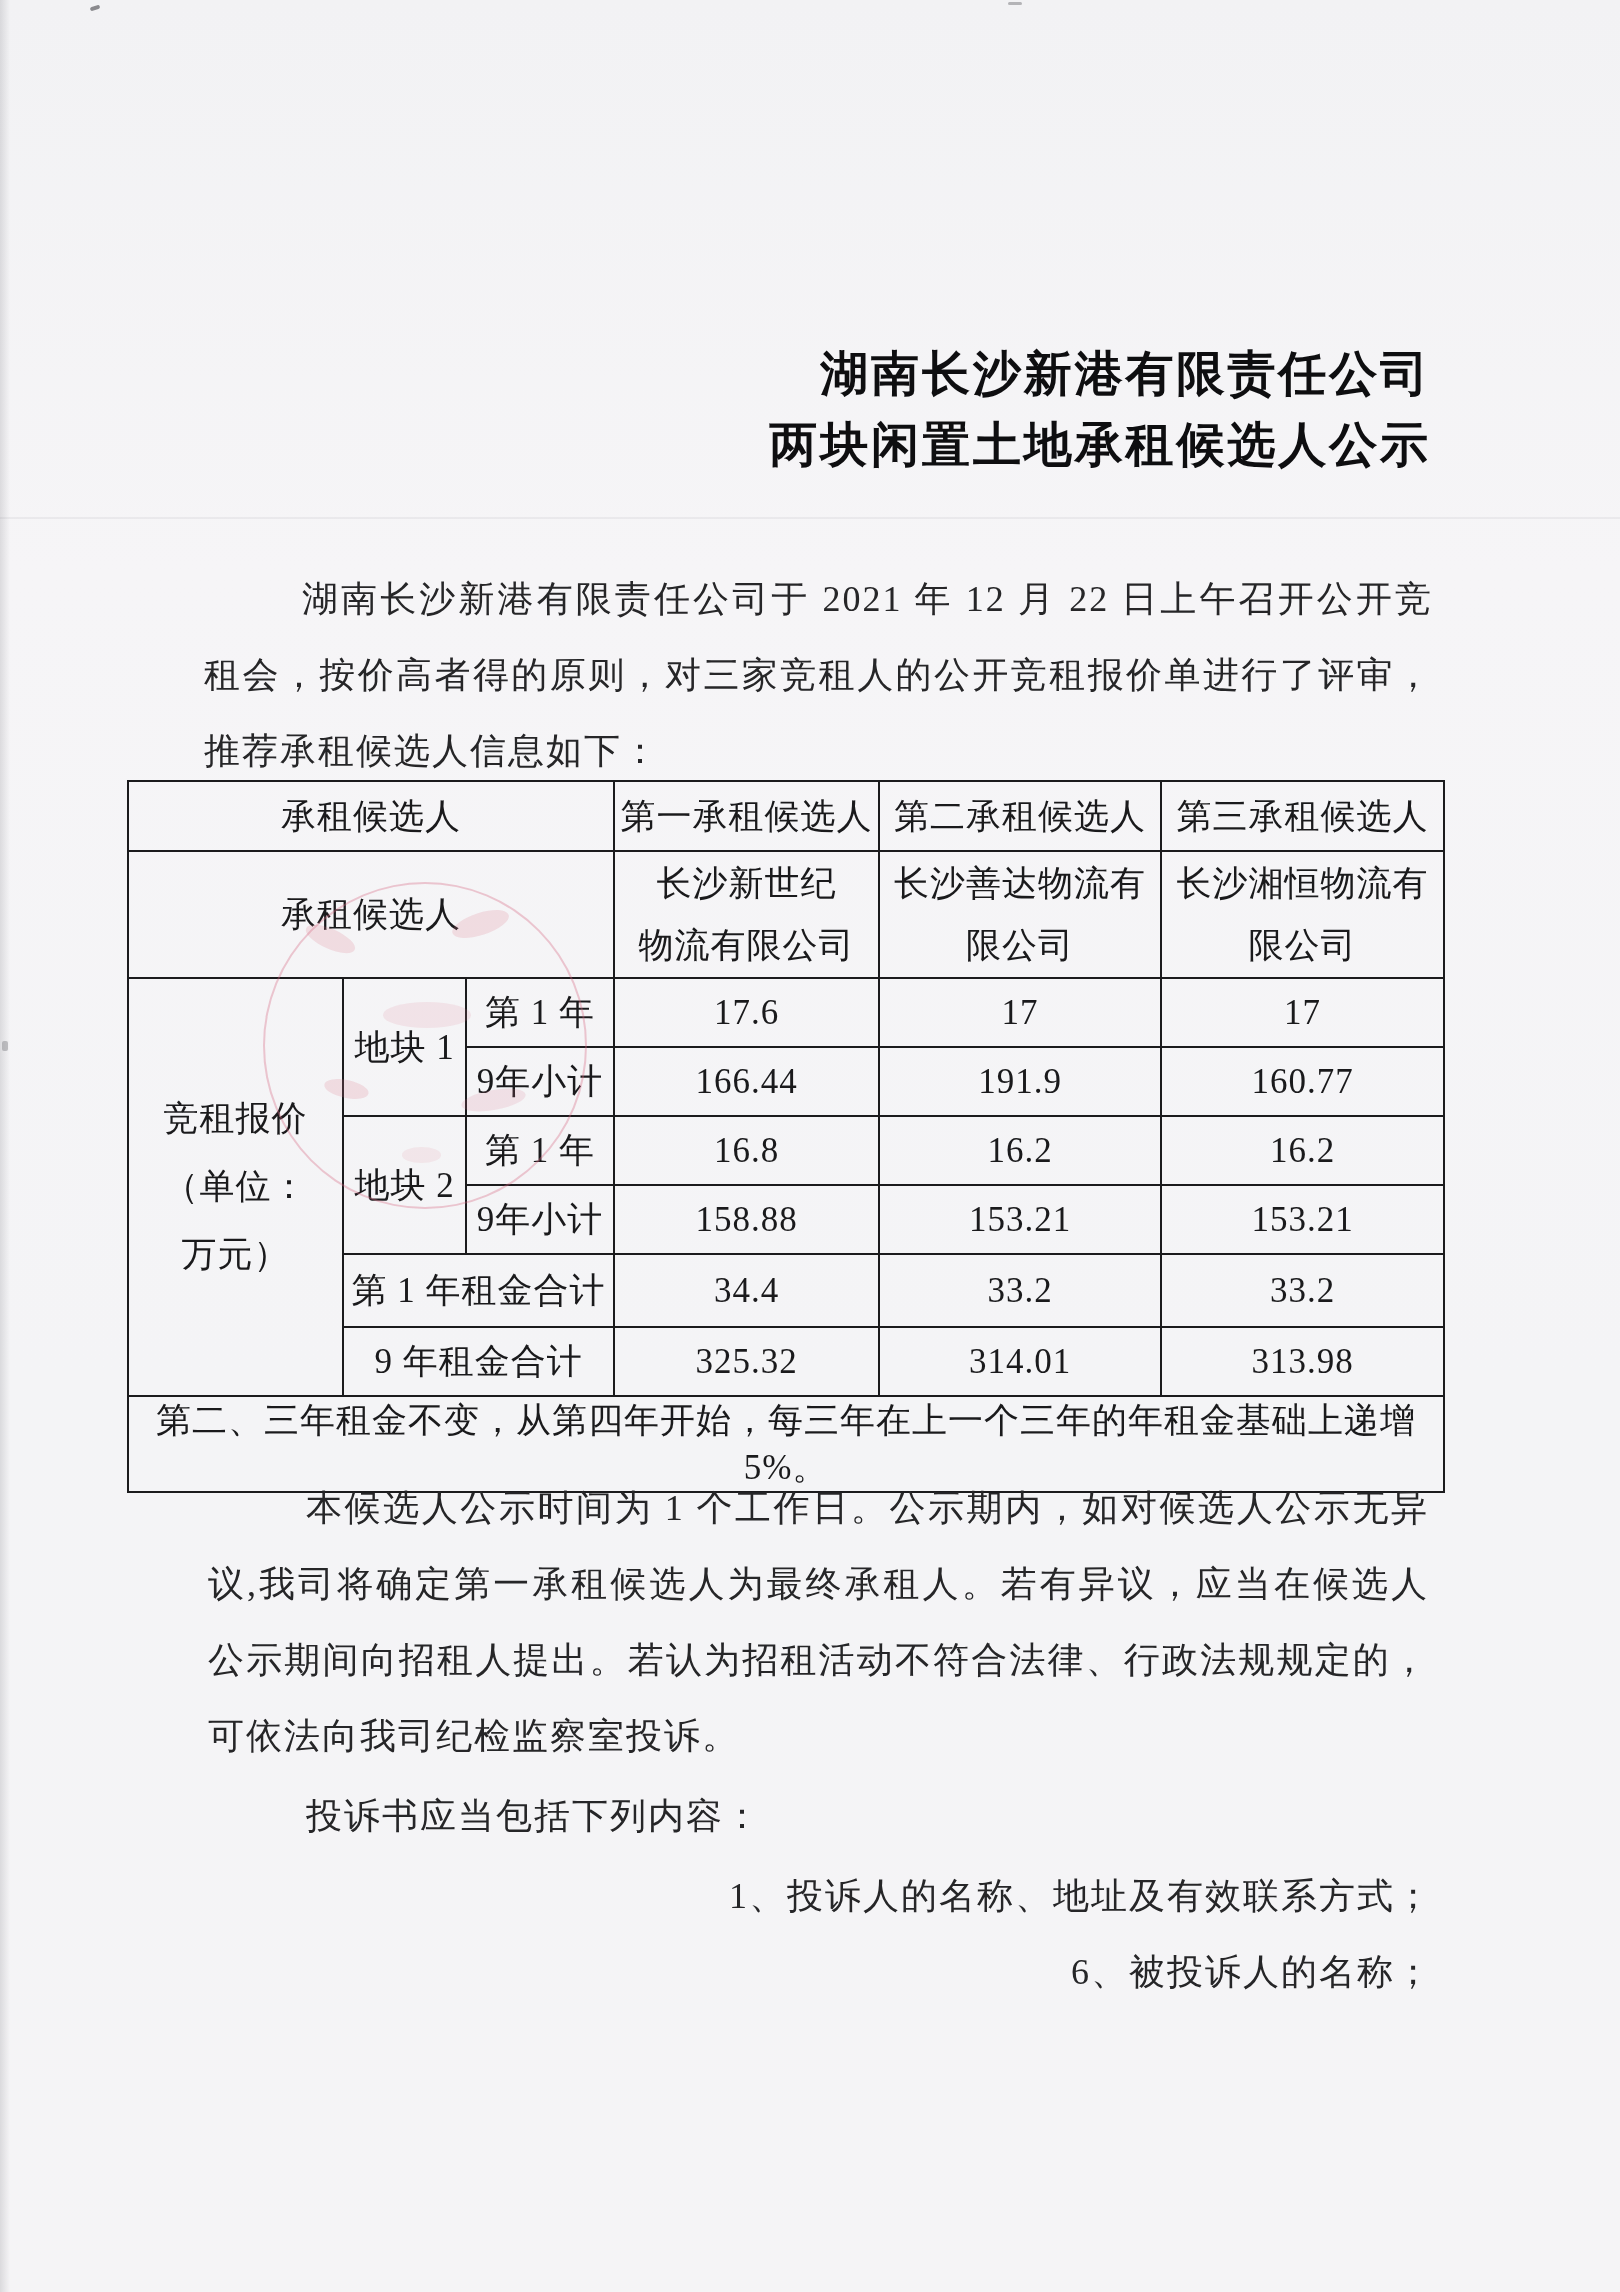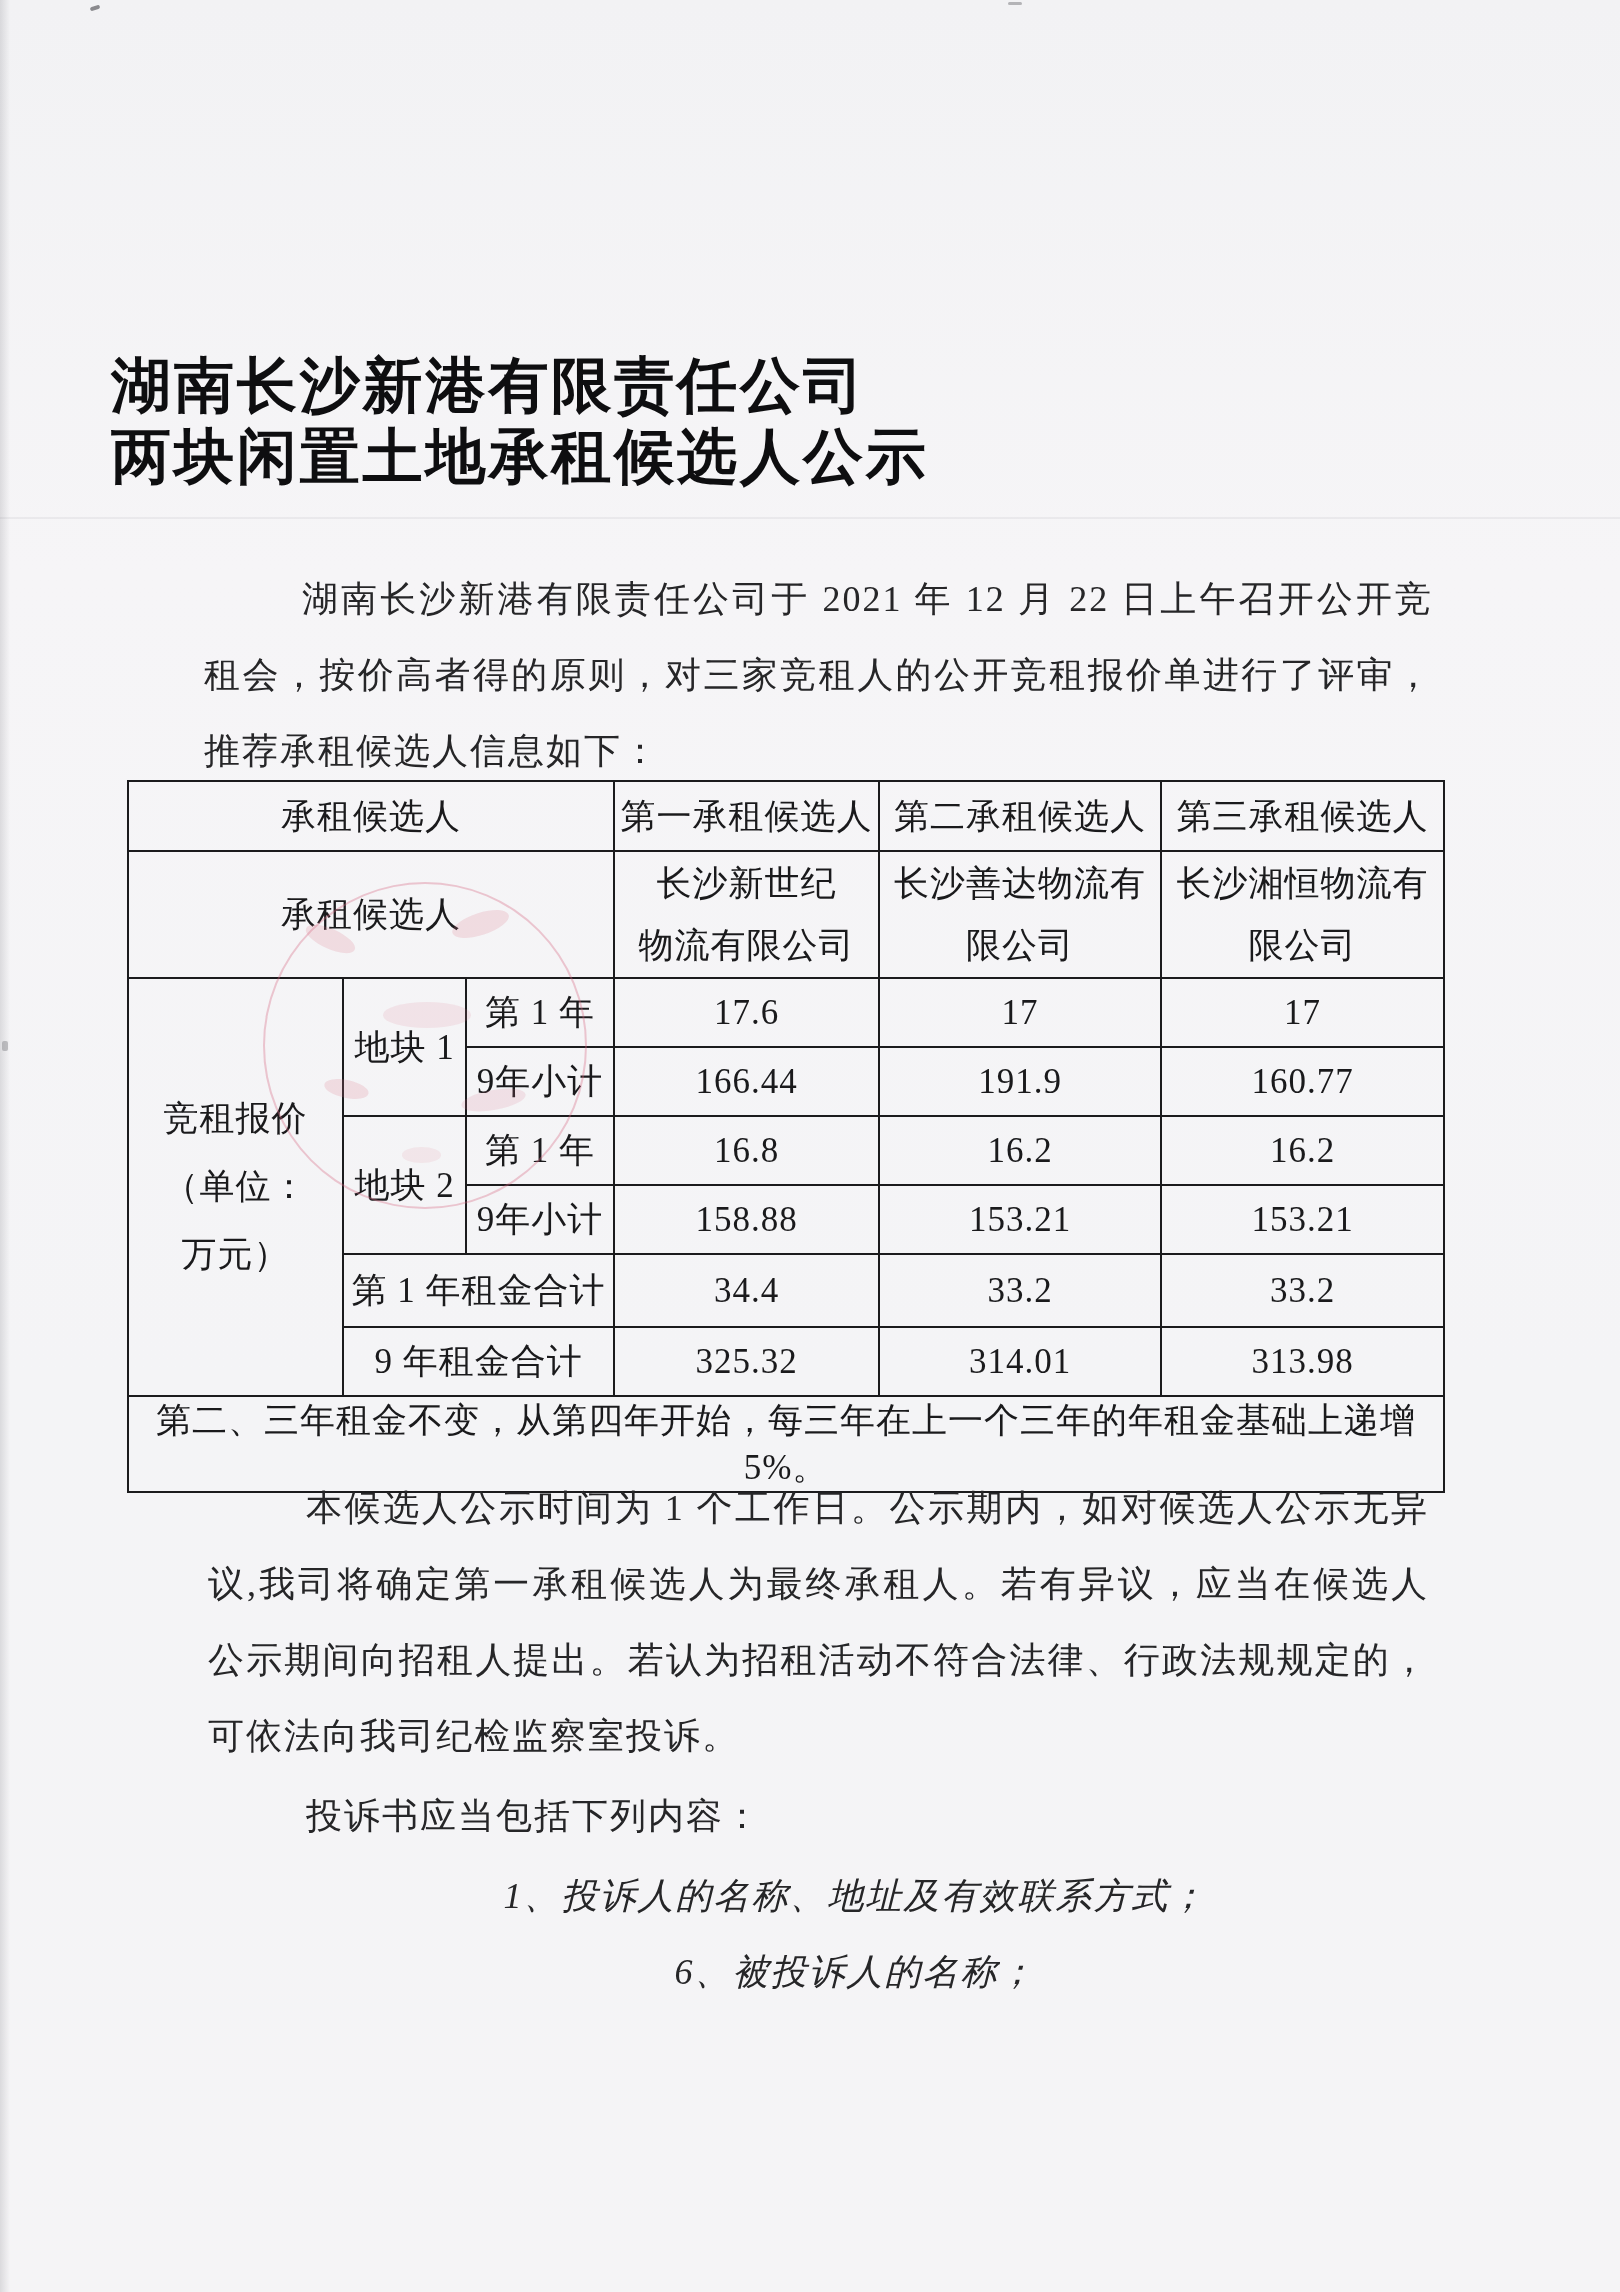--- a/index.html
+++ b/index.html
@@ -21,39 +21,39 @@
     position:absolute; left:0; top:517px; width:100%; height:2px;
     background:rgba(90,90,100,0.07);
   }
   .speck { position:absolute; background:#8a8a8e; border-radius:2px; }
   .speck.a { left:90px; top:5.9px; width:9.8px; height:3.9px; transform:rotate(-18deg); }
   .speck.b { left:1008px; top:2px; width:13.7px; height:2.9px; opacity:.6; }
   .speck.c { left:2px; top:1041px; width:5.9px; height:9.8px; opacity:.5; }
 
   
   .title {
-    position:absolute; left:111px; top:351px; width:1320px;
-    text-align:left; font-weight:700; color:#0e0e10;
-    font-size:60px; line-height:71px; letter-spacing:2.9px;
+    position:absolute; left:111px; top:338px; width:1320px;
+    text-align:right; font-weight:700; color:#0e0e10;
+    font-size:48px; line-height:71px; letter-spacing:2.9px;
   }
 
   
   .intro {
     position:absolute; left:204px; top:561px; width:1229px;
     font-size:36px; line-height:76px; letter-spacing:2px;
     text-align:justify; text-align-last:left; text-indent:98px;
     color:#262628;
   }
   .lower-text {
     position:absolute; left:204px; top:1466px; width:1229px;
     font-size:36px; line-height:76px; letter-spacing:2px;
     color:#262628;
   }
   .lower-text p { margin:4px; text-align:justify; text-align-last:left; text-indent:98px; }
-  .lower-text .list-line { padding-left:74px; text-indent:0; text-align:center;font-style:italic; }
+  .lower-text .list-line { padding-left:74px; text-indent:0; text-align:right; }
 
   
   table.bid {
     position:absolute; left:111px; top:780px;
     width:1315px; border-collapse:collapse; table-layout:fixed;
     background:transparent;
     margin-left:16px;
   }
   table.bid td {
     border:2px solid #1b1b1d;

